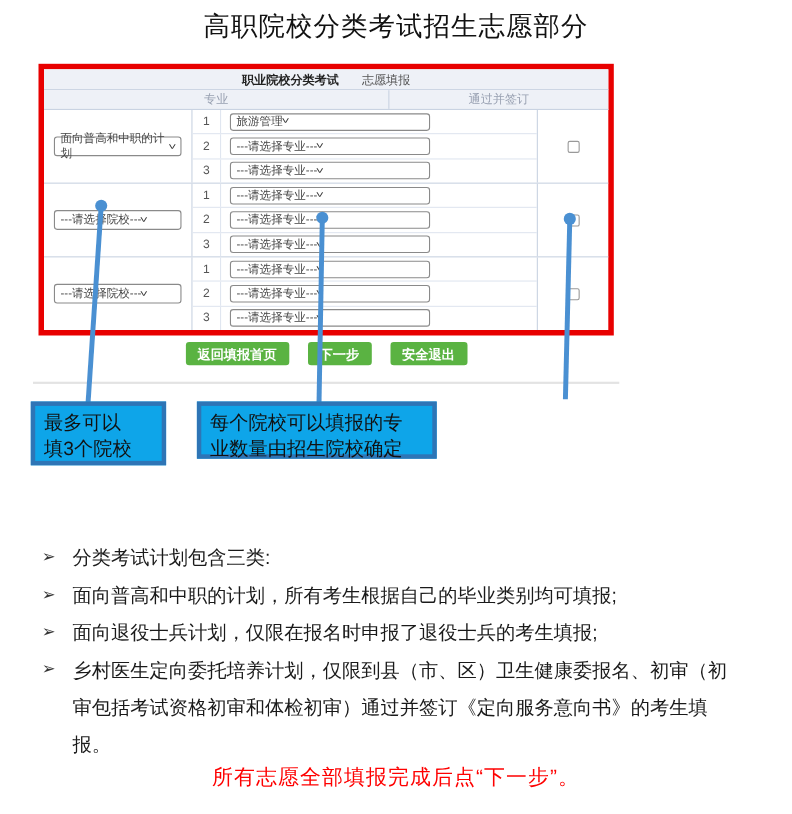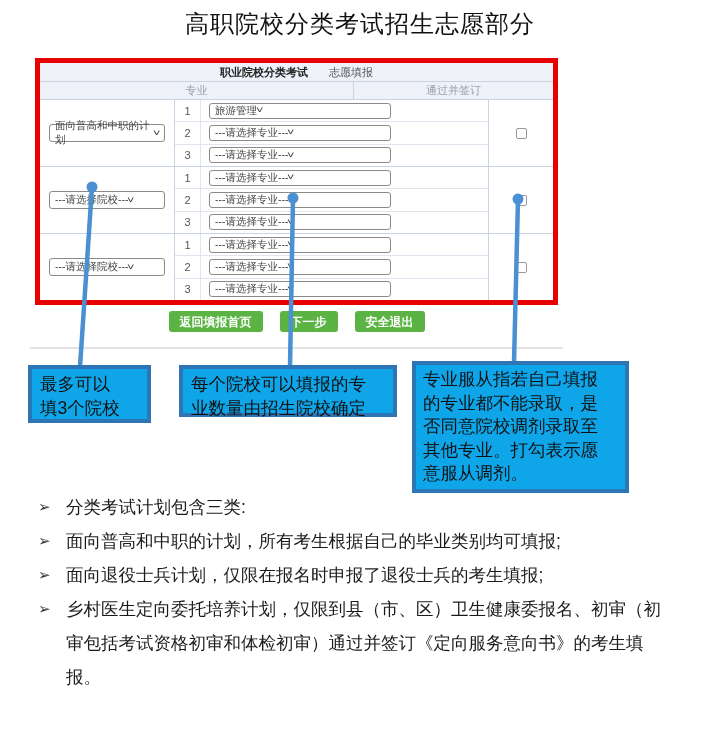--- a/index.html
+++ b/index.html
@@ -232,39 +232,35 @@
     <line class="conn" x1="293" y1="198" x2="290" y2="367"></line>
     <circle class="conn-dot" cx="293" cy="198" r="5.5"></circle>
     <line class="conn" x1="518" y1="199" x2="514" y2="363"></line>
     <circle class="conn-dot" cx="518" cy="199" r="5.5"></circle>
   </svg>
 
   <div class="callout callout1">最多可以
 填3个院校</div>
   <div class="callout callout2">每个院校可以填报的专
 业数量由招生院校确定</div>
-  <div class="callout callout3">专业服从指若自己填报
-的专业都不能录取，是
-否同意院校调剂录取至
-其他专业。打勾表示愿
-意服从调剂。</div>
 
   <div class="bullets">
     <div class="bullet">
       <span class="mark">➢</span>
       <span>分类考试计划包含三类:</span>
     </div>
     <div class="bullet">
       <span class="mark">➢</span>
       <span>面向普高和中职的计划，所有考生根据自己的毕业类别均可填报;</span>
     </div>
     <div class="bullet">
       <span class="mark">➢</span>
       <span>面向退役士兵计划，仅限在报名时申报了退役士兵的考生填报;</span>
     </div>
     <div class="bullet">
       <span class="mark">➢</span>
       <span>乡村医生定向委托培养计划，仅限到县（市、区）卫生健康委报名、初审（初审包括考试资格初审和体检初审）通过并签订《定向服务意向书》的考生填报。</span>
     </div>
   </div>
 
+  <div class="red-note">所有志愿全部填报完成后点“下一步”。</div>
 
 </div>
 
 </body></html>

